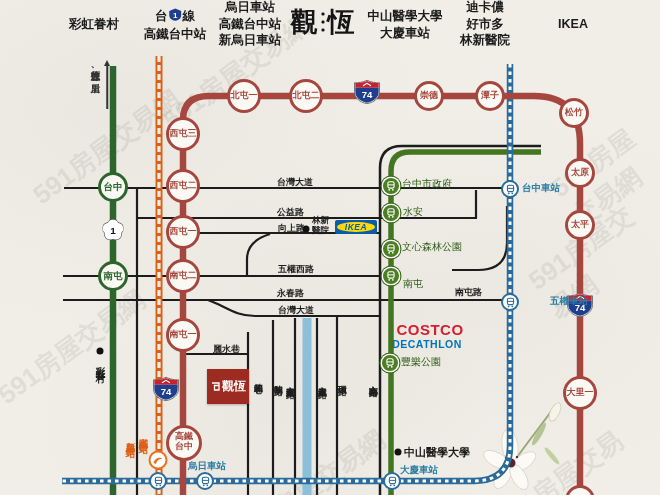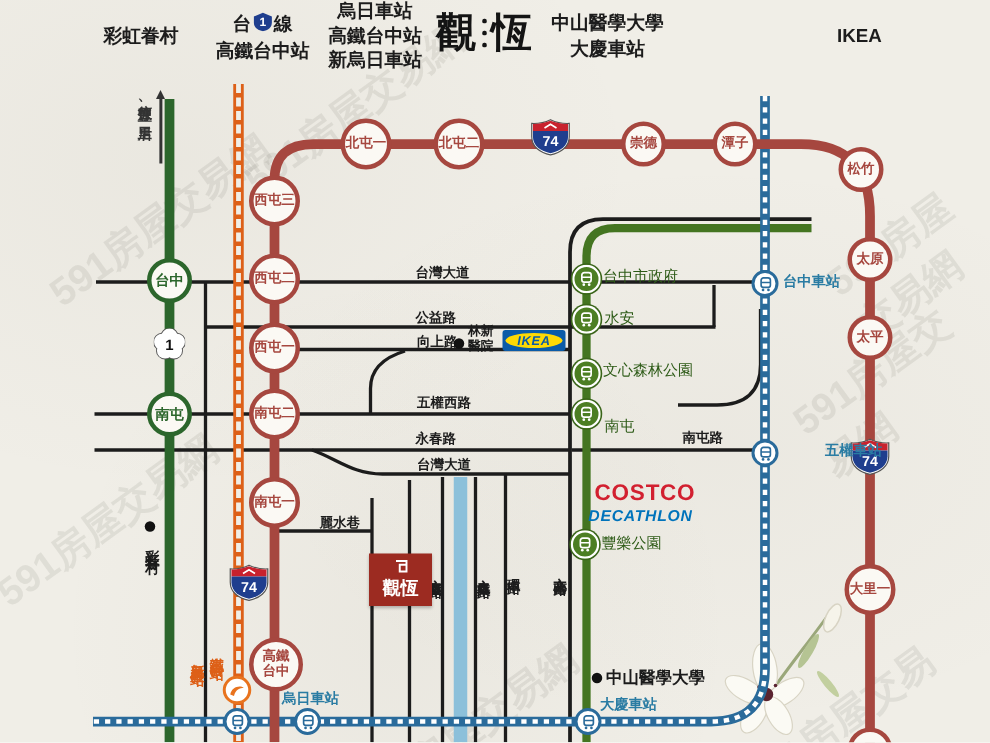--- a/index.html
+++ b/index.html
@@ -34,25 +34,25 @@
   .lbl-hsr{color:#dd6018;font-size:9.5px;font-weight:bold;z-index:35;}
   .road-lbl{color:#1d1d1d;font-size:9px;font-weight:bold;z-index:20;}
   .wm{position:absolute;color:#6e6e62;opacity:.12;font-size:26px;font-weight:bold;z-index:5;pointer-events:none;}
   .shield{position:absolute;transform:translate(-50%,-50%);z-index:34;}
   .lm-dot{position:absolute;transform:translate(-50%,-50%);width:7px;height:7px;background:#111;border-radius:50%;z-index:25;}
   #ikea-box{position:absolute;transform:translate(-50%,-50%);width:42px;height:14px;background:#0a5ba8;border-radius:2px;
     display:flex;align-items:center;justify-content:center;z-index:26;}
   #ikea-oval{width:38px;height:10px;background:#fed905;border-radius:50%;display:flex;align-items:center;justify-content:center;}
   #ikea-box span{color:#0a5ba8;font-size:8.5px;font-weight:900;font-style:italic;letter-spacing:.5px;line-height:1;}
   #costco{color:#d22030;font-size:15px;font-weight:900;letter-spacing:.5px;z-index:26;}
-  #decathlon{color:#0073bb;font-size:10.5px;font-weight:900;letter-spacing:.5px;z-index:26;font-style:italic;}
+  #decathlon{color:#0073bb;font-size:10.5px;font-weight:900;letter-spacing:.5px;z-index:26;}
   #linshin{position:absolute;transform:translate(0,-50%);font-size:8.5px;font-weight:bold;color:#1c1c1c;line-height:1.15;z-index:26;text-align:left;}
   #chungshan{font-size:11px;font-weight:bold;color:#1b1b1b;z-index:26;}
   #project-box{position:absolute;width:42px;height:35px;background:#9c2b21;z-index:36;
-    display:flex;flex-direction:column;align-items:center;justify-content:center;gap:1px;box-shadow:0 1px 2px rgba(0,0,0,.25);margin-left:39px;}
+    display:flex;flex-direction:row;align-items:center;justify-content:center;gap:1px;box-shadow:0 1px 2px rgba(0,0,0,.25);}
   #project-box .pname{color:#fff;font-size:12px;font-weight:bold;letter-spacing:0;display:flex;align-items:center;gap:2px;}
   #arrow-n{position:absolute;z-index:22;}
   #arrow-n .line{position:absolute;left:50%;top:5px;width:1.5px;height:44px;background:#333;transform:translateX(-50%);}
   #arrow-n .head{position:absolute;left:50%;top:0;transform:translateX(-50%);width:0;height:0;
     border-left:3.5px solid transparent;border-right:3.5px solid transparent;border-bottom:6px solid #333;}
   svg text{font-family:"Liberation Sans","DejaVu Sans",sans-serif;}
 </style>
 </head>
 <body>
 
@@ -181,38 +181,43 @@
         <i></i>
         <i></i>
         <i></i>
       </span>
       <span>恆</span>
     </div>
     <div class="abs hdr" style="left: 405px; top: 26px; transform: translate(-50%, -50%); z-index: 40;">
       <div class="hdr-row">中山醫學大學</div>
       <div class="hdr-row">大慶車站</div>
     </div>
+    <div class="abs hdr" style="left: 485px; top: 26px; transform: translate(-50%, -50%); z-index: 40;">
+      <div class="hdr-row">迪卡儂</div>
+      <div class="hdr-row">好市多</div>
+      <div class="hdr-row">林新醫院</div>
+    </div>
     <div class="abs hdr" style="left: 573px; top: 26px; transform: translate(-50%, -50%); z-index: 40;">
       <div class="hdr-row">IKEA</div>
     </div>
     <div class="st-red" style="left: 244px; top: 96px; width: 28px; height: 28px; font-size: 9px;">北屯一</div>
     <div class="st-red" style="left: 306px; top: 96px; width: 28px; height: 28px; font-size: 9px; text-align: right;">北屯二</div>
     <div class="st-red" style="left: 429px; top: 96px; width: 24px; height: 24px; font-size: 9px;">崇德</div>
     <div class="st-red" style="left: 490px; top: 96px; width: 24px; height: 24px; font-size: 9px;">潭子</div>
     <div class="st-red" style="left: 574px; top: 113px; width: 24px; height: 24px; font-size: 9px;">松竹</div>
     <div class="st-red" style="left: 580px; top: 173px; width: 24px; height: 24px; font-size: 9px;">太原</div>
     <div class="st-red" style="left: 580px; top: 225px; width: 24px; height: 24px; font-size: 9px;">太平</div>
     <div class="st-red" style="left: 580px; top: 393px; width: 28px; height: 28px; font-size: 9px;">大里一</div>
     <div class="st-red" style="left: 580px; top: 500px; width: 24px; height: 24px; font-size: 9px;"></div>
     <div class="st-red" style="left: 183px; top: 134px; width: 28px; height: 28px; font-size: 9px;">西屯三</div>
     <div class="st-red" style="left: 183px; top: 186px; width: 28px; height: 28px; font-size: 9px;">西屯二</div>
     <div class="st-red" style="left: 183px; top: 232px; width: 28px; height: 28px; font-size: 9px;">西屯一</div>
     <div class="st-red" style="left: 183px; top: 276px; width: 28px; height: 28px; font-size: 9px;">南屯二</div>
     <div class="st-red" style="left: 183px; top: 335px; width: 28px; height: 28px; font-size: 9px;">南屯一</div>
-    <div class="st-red" style="left: 184px; top: 443px; width: 30px; height: 30px; font-size: 9px;">高鐵
+    <div class="st-red" style="left: 184px; top: 443px; width: 30px; height: 30px; font-size: 9px; font-family: Liberation Mono, monospace;">高鐵
 台中</div>
     <div class="st-ic" style="left: 113px; top: 187px; width: 24px; height: 24px; font-size: 9.5px;">台中</div>
     <div class="st-ic" style="left: 113px; top: 276px; width: 24px; height: 24px; font-size: 9.5px;">南屯</div>
     <div class="st-dot st-mrt" style="left: 391px; top: 186px;">
       <svg width="11" height="11" viewBox="0 0 11 11">
         <rect x="2.4" y="1.2" width="6.2" height="6.4" rx="1.6" fill="none" stroke="#ffffff" stroke-width="1.1"></rect>
         <line x1="2.4" y1="4.4" x2="8.6" y2="4.4" stroke="#ffffff" stroke-width="1"></line>
         <circle cx="3.7" cy="9.3" r="0.9" fill="#ffffff"></circle>
         <circle cx="7.3" cy="9.3" r="0.9" fill="#ffffff"></circle>
       </svg>

